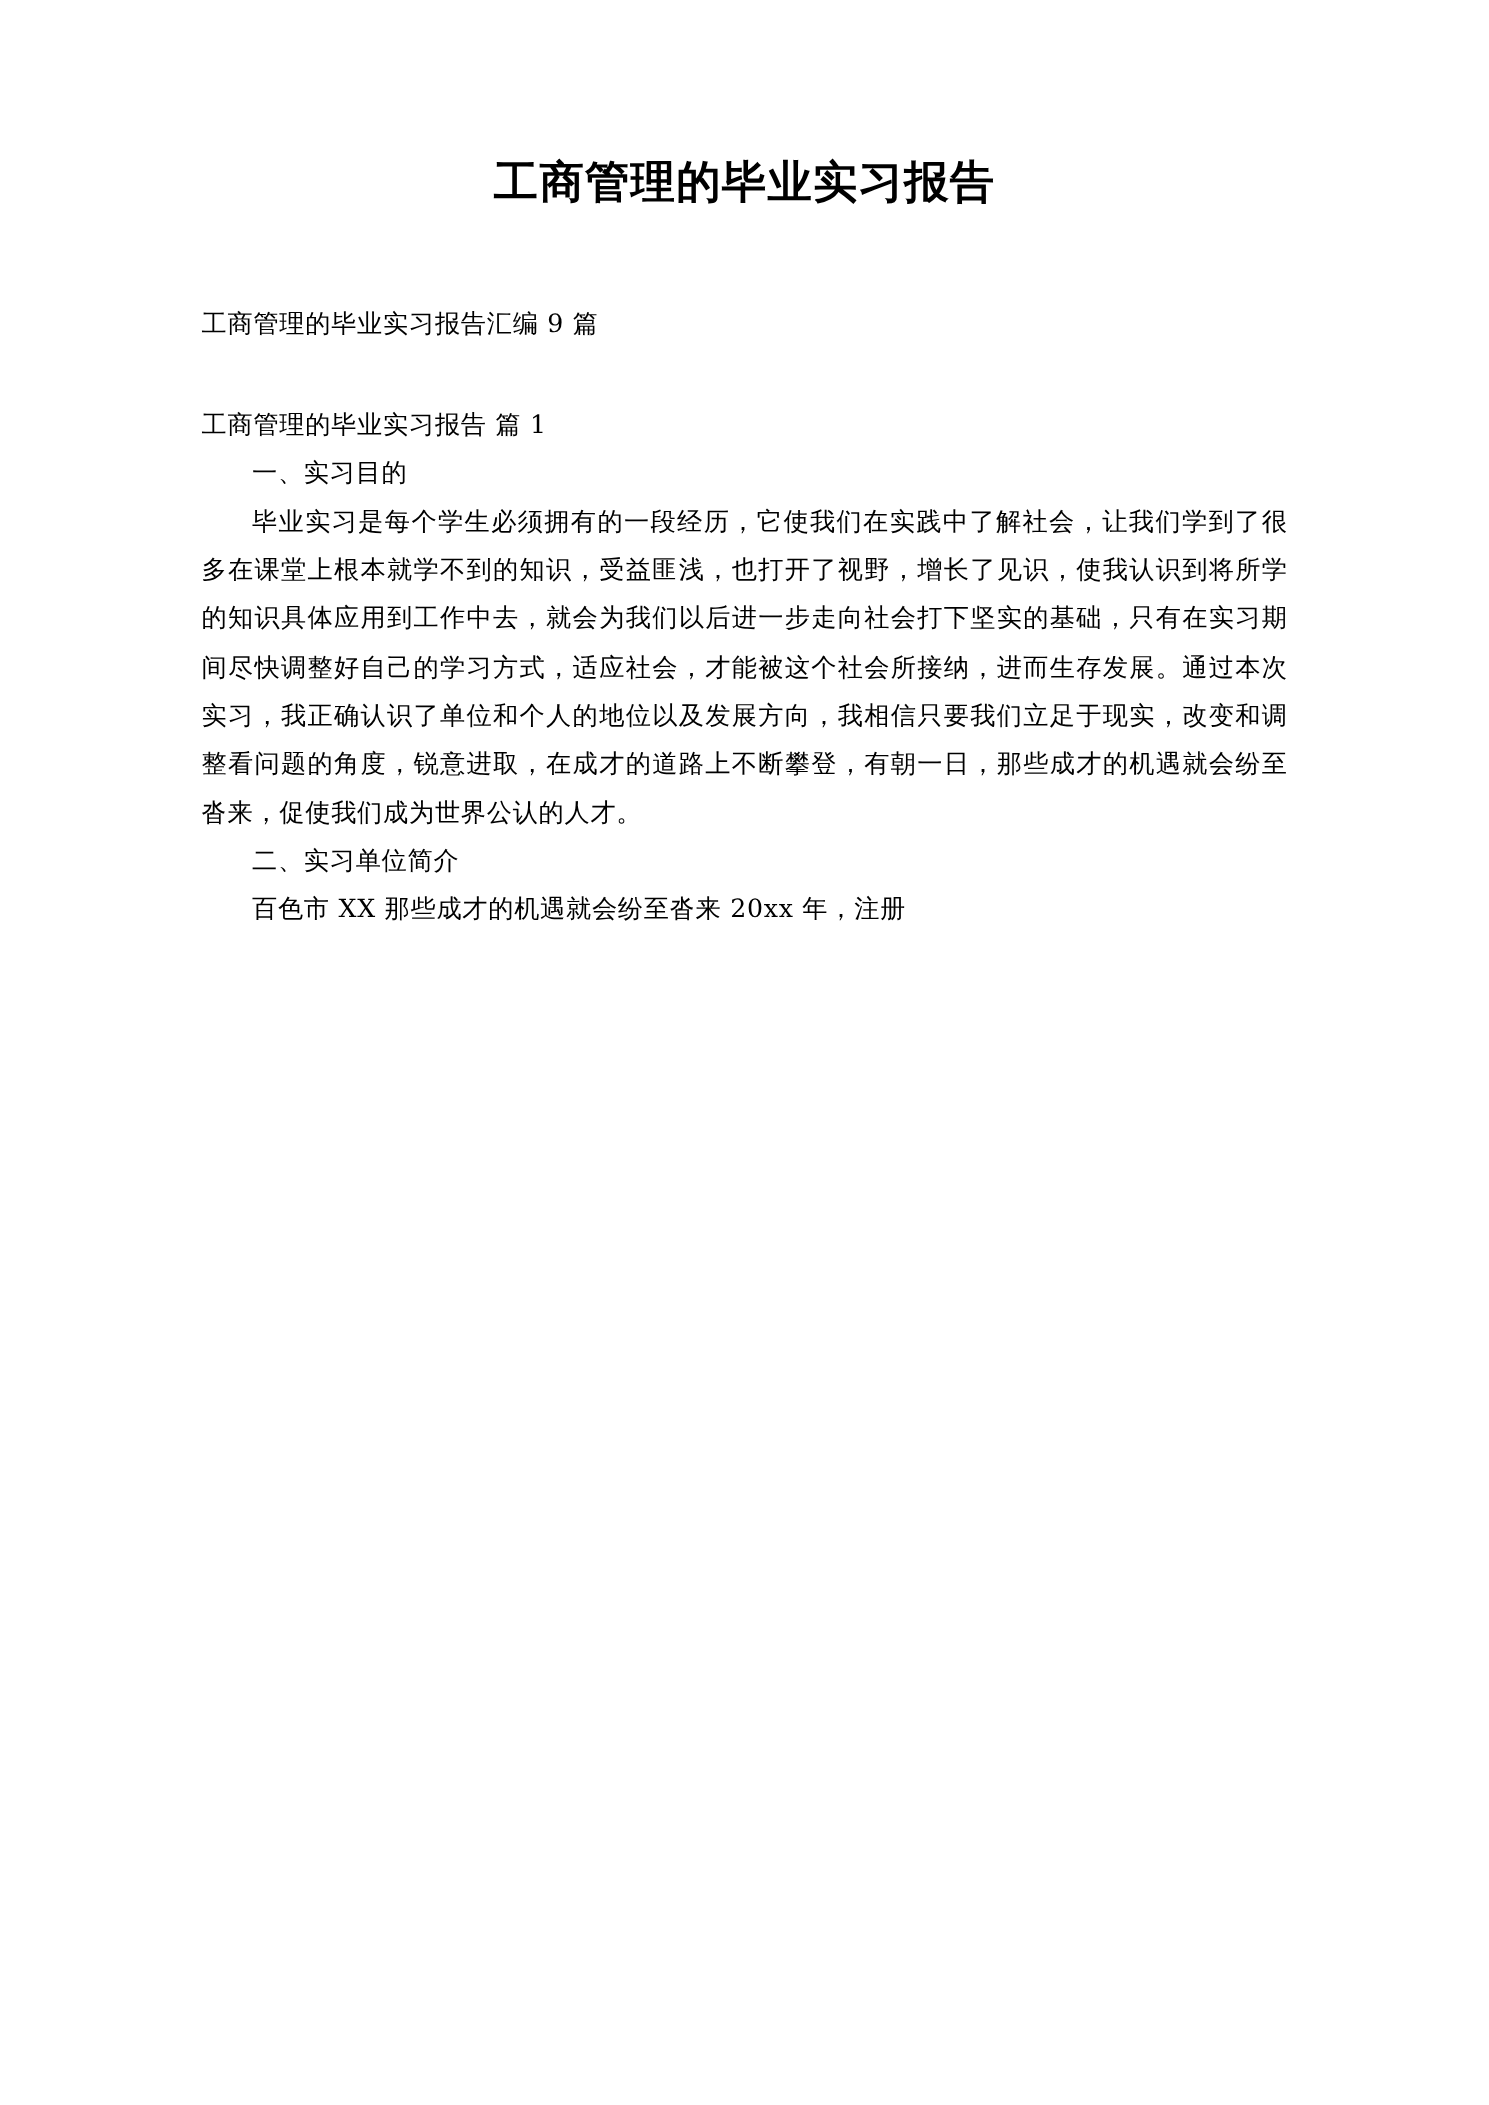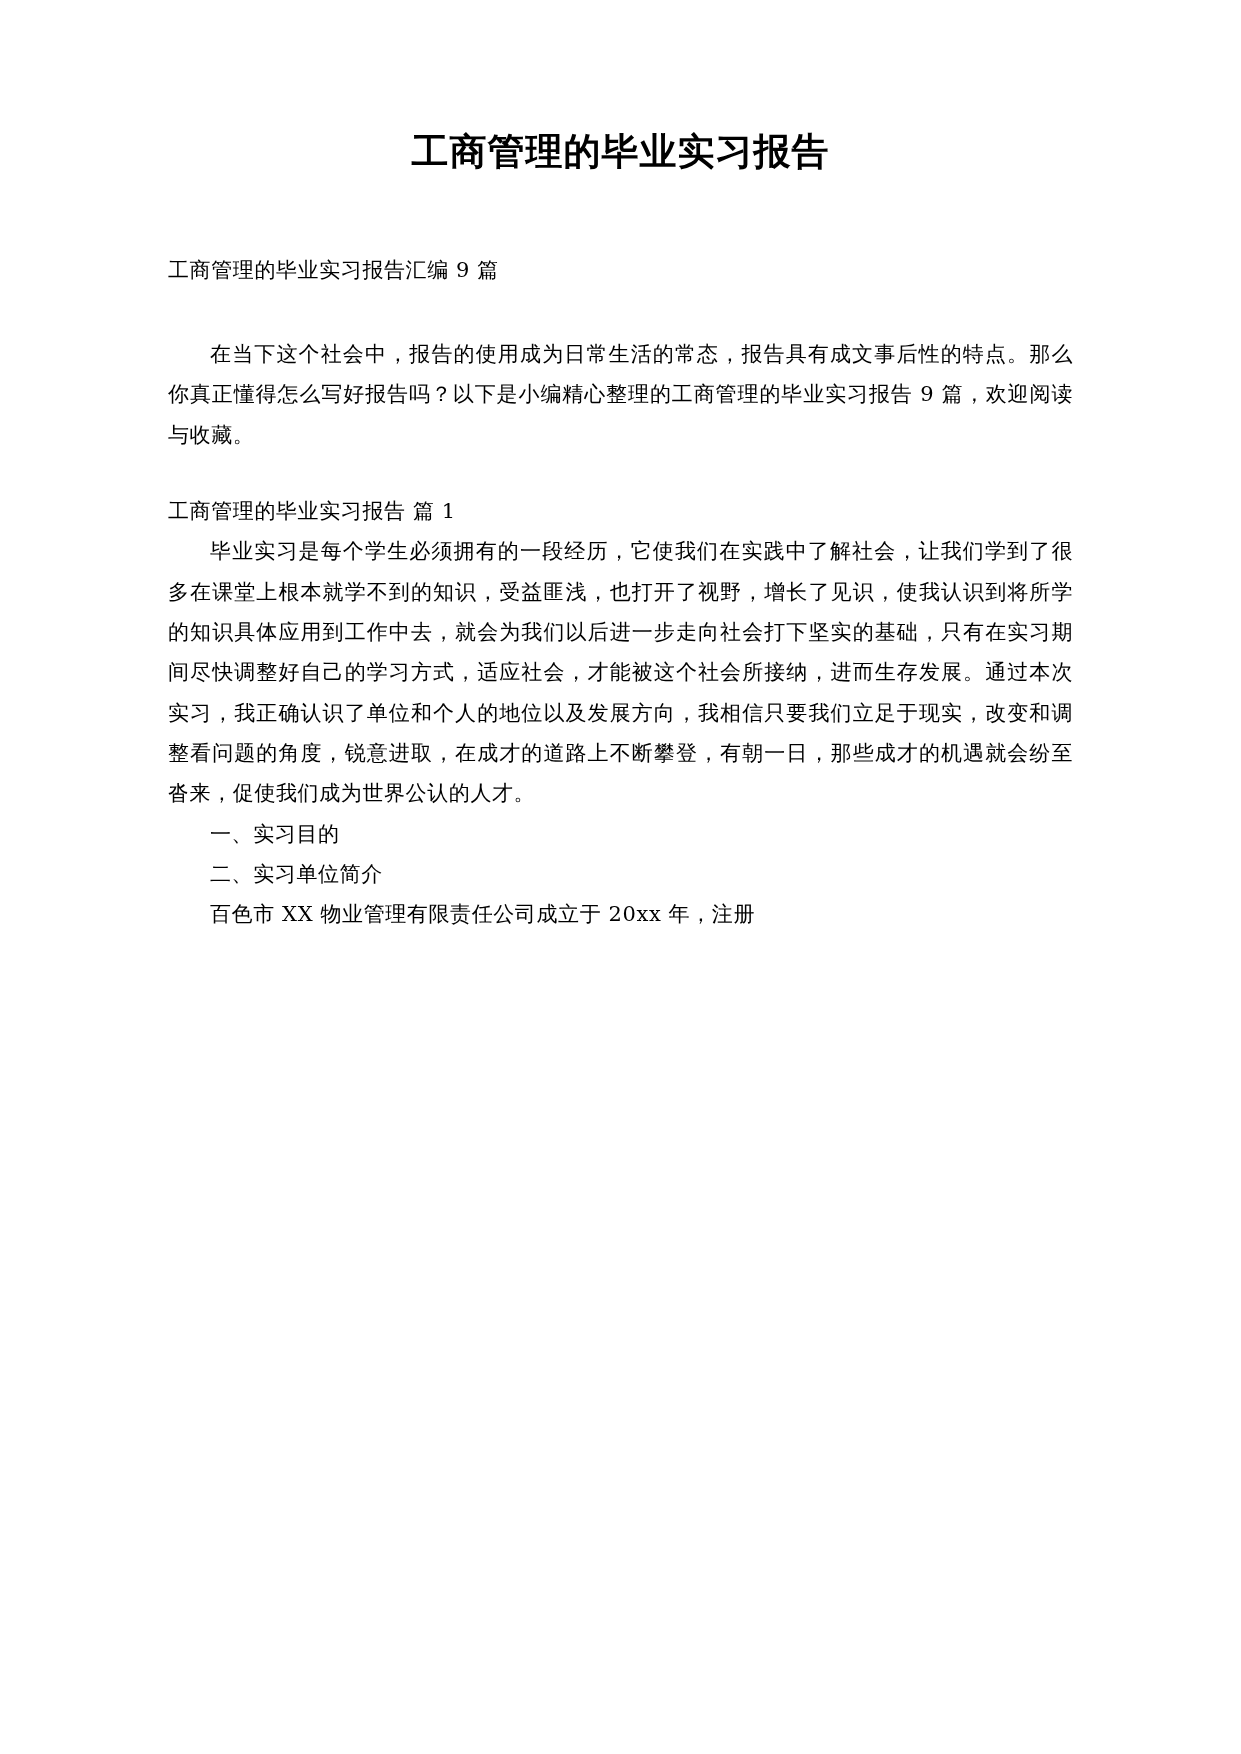--- a/index.html
+++ b/index.html
@@ -52,25 +52,24 @@
 </style>
 </head>
 <body>
 
 <div class="page">
 
   <h1 class="doc-title">工商管理的毕业实习报告</h1>
 
   <p class="para gap-lg">工商管理的毕业实习报告汇编 9 篇</p>
 
-  <p class="para indent gap-md">在当下这个社会中，报告的使用成为日常生活的常态，报告具有成文事后性的特点。那么你真正懂得怎么写好报告吗？以下是小编精心整理的工商管理的毕业实习报告 9 篇，欢迎阅读与收藏。</p>
 
   <p class="para tight">工商管理的毕业实习报告  篇 1</p>
 
+  <p class="para indent tight">一、实习目的</p>
+
   <p class="para indent tight">毕业实习是每个学生必须拥有的一段经历，它使我们在实践中了解社会，让我们学到了很多在课堂上根本就学不到的知识，受益匪浅，也打开了视野，增长了见识，使我认识到将所学的知识具体应用到工作中去，就会为我们以后进一步走向社会打下坚实的基础，只有在实习期间尽快调整好自己的学习方式，适应社会，才能被这个社会所接纳，进而生存发展。通过本次实习，我正确认识了单位和个人的地位以及发展方向，我相信只要我们立足于现实，改变和调整看问题的角度，锐意进取，在成才的道路上不断攀登，有朝一日，那些成才的机遇就会纷至沓来，促使我们成为世界公认的人才。</p>
-
-  <p class="para indent tight">一、实习目的</p>
 
   <p class="para indent tight">二、实习单位简介</p>
 
-  <p class="para indent tight">百色市 XX 物业管理有限责任公司成立于 20xx 年，注册</p>
+  <p class="para indent tight">百色市 XX 那些成才的机遇就会纷至沓来 20xx 年，注册</p>
 
 </div>
 
 </body></html>

